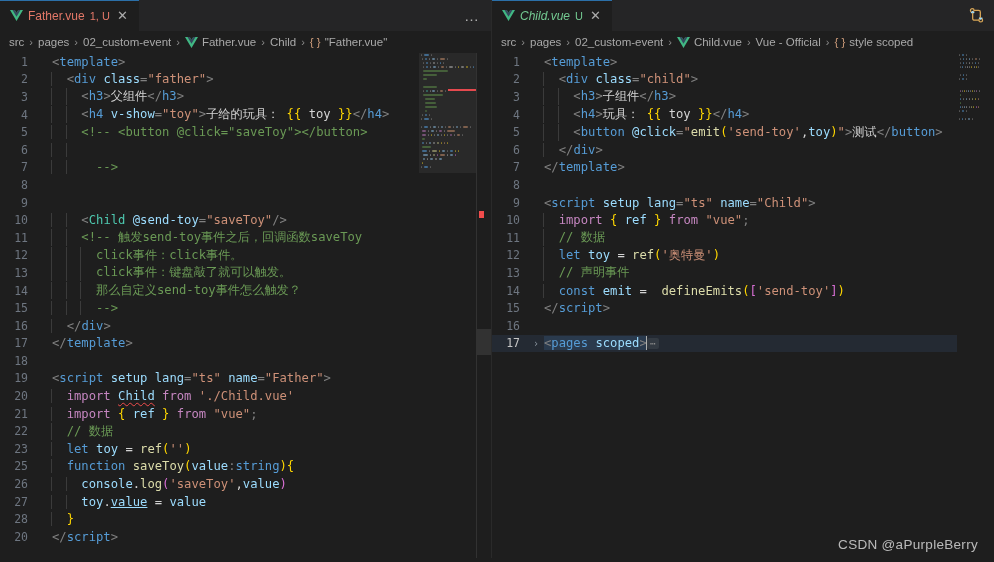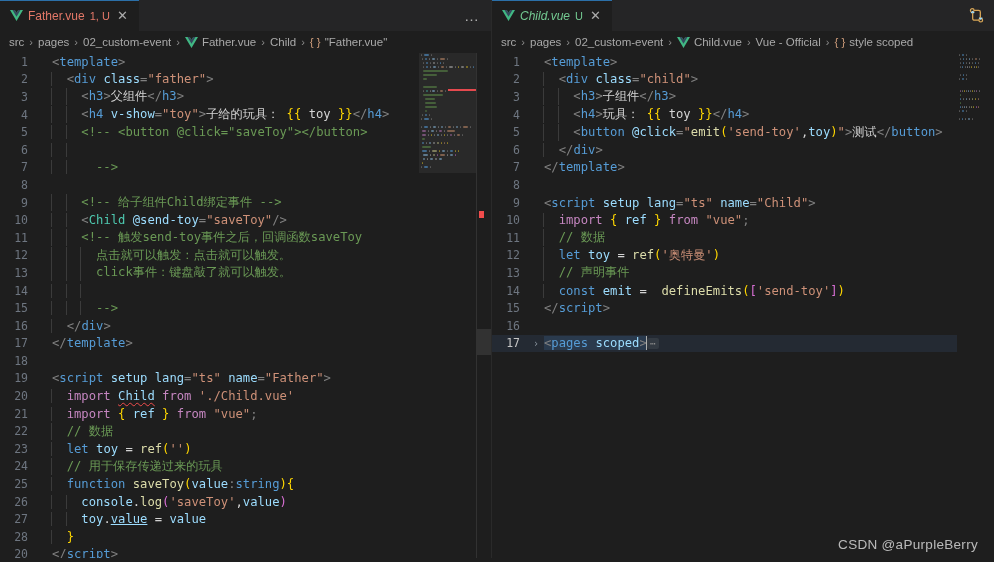--- a/index.html
+++ b/index.html
@@ -304,36 +304,35 @@
     <div class="editor-body">
       <div class="code-area" id="code-left">
           <div class="line"><span class="ln">1</span><span class="fold"></span><span class="code"><span class="t-punct">&lt;</span><span class="t-tag">template</span><span class="t-punct">&gt;</span></span></div>
           <div class="line"><span class="ln">2</span><span class="fold"></span><span class="code"><span class="indent-guide" style="left: 1px;"></span>&nbsp;&nbsp;<span class="t-punct">&lt;</span><span class="t-tag">div</span><span class="">&nbsp;</span><span class="t-attr">class</span><span class="t-punct">=</span><span class="t-str">"father"</span><span class="t-punct">&gt;</span></span></div>
           <div class="line"><span class="ln">3</span><span class="fold"></span><span class="code"><span class="indent-guide" style="left: 1px;"></span><span class="indent-guide" style="left: 15.68px;"></span>&nbsp;&nbsp;&nbsp;&nbsp;<span class="t-punct">&lt;</span><span class="t-tag">h3</span><span class="t-punct">&gt;</span><span class="t-text">父组件</span><span class="t-punct">&lt;/</span><span class="t-tag">h3</span><span class="t-punct">&gt;</span></span></div>
           <div class="line"><span class="ln">4</span><span class="fold"></span><span class="code"><span class="indent-guide" style="left: 1px;"></span><span class="indent-guide" style="left: 15.68px;"></span>&nbsp;&nbsp;&nbsp;&nbsp;<span class="t-punct">&lt;</span><span class="t-tag">h4</span><span class="">&nbsp;</span><span class="t-attr">v-show</span><span class="t-punct">=</span><span class="t-str">"toy"</span><span class="t-punct">&gt;</span><span class="t-text">子给的玩具：</span><span class="">&nbsp;</span><span class="t-mustache">{{</span><span class="t-text">&nbsp;toy&nbsp;</span><span class="t-mustache">}}</span><span class="t-punct">&lt;/</span><span class="t-tag">h4</span><span class="t-punct">&gt;</span></span></div>
           <div class="line"><span class="ln">5</span><span class="fold"></span><span class="code"><span class="indent-guide" style="left: 1px;"></span><span class="indent-guide" style="left: 15.68px;"></span>&nbsp;&nbsp;&nbsp;&nbsp;<span class="t-comment">&lt;!--&nbsp;&lt;button&nbsp;@click="saveToy"&gt;&lt;/button&gt;</span></span></div>
           <div class="line"><span class="ln">6</span><span class="fold"></span><span class="code"><span class="indent-guide" style="left: 1px;"></span><span class="indent-guide" style="left: 15.68px;"></span>&nbsp;&nbsp;&nbsp;&nbsp;</span></div>
           <div class="line"><span class="ln">7</span><span class="fold"></span><span class="code"><span class="indent-guide" style="left: 1px;"></span><span class="indent-guide" style="left: 15.68px;"></span>&nbsp;&nbsp;&nbsp;&nbsp;<span class="t-comment">&nbsp;&nbsp;--&gt;</span></span></div>
           <div class="line"><span class="ln">8</span><span class="fold"></span><span class="code"></span></div>
-          <div class="line"><span class="ln">9</span><span class="fold"></span><span class="code"><span class="indent-guide" style="left: 1px;"></span><span class="indent-guide" style="left: 15.68px;"></span>&nbsp;&nbsp;&nbsp;&nbsp;<span class="t-comment">&lt;!--&nbsp;给子组件Child绑定事件&nbsp;--&gt;</span></span></div>
+          <div class="line"><span class="ln">9</span><span class="fold"></span></div>
           <div class="line"><span class="ln">10</span><span class="fold"></span><span class="code"><span class="indent-guide" style="left: 1px;"></span><span class="indent-guide" style="left: 15.68px;"></span>&nbsp;&nbsp;&nbsp;&nbsp;<span class="t-punct">&lt;</span><span class="t-comp">Child</span><span class="">&nbsp;</span><span class="t-attr">@send-toy</span><span class="t-punct">=</span><span class="t-str">"saveToy"</span><span class="t-punct">/&gt;</span></span></div>
           <div class="line"><span class="ln">11</span><span class="fold"></span><span class="code"><span class="indent-guide" style="left: 1px;"></span><span class="indent-guide" style="left: 15.68px;"></span>&nbsp;&nbsp;&nbsp;&nbsp;<span class="t-comment">&lt;!--&nbsp;触发send-toy事件之后，回调函数saveToy</span></span></div>
-          <div class="line"><span class="ln">12</span><span class="fold"></span><span class="code"><span class="indent-guide" style="left: 1px;"></span><span class="indent-guide" style="left: 15.68px;"></span><span class="indent-guide" style="left: 30.36px;"></span>&nbsp;&nbsp;&nbsp;&nbsp;&nbsp;&nbsp;<span class="t-comment">点击就可以触发：点击就可以触发。</span></span></div>
+          <div class="line"><span class="ln">12</span><span class="fold"></span><span class="code"><span class="indent-guide" style="left: 1px;"></span><span class="indent-guide" style="left: 15.68px;"></span><span class="indent-guide" style="left: 30.36px;"></span>&nbsp;&nbsp;&nbsp;&nbsp;&nbsp;&nbsp;<span class="t-comment">click事件：click事件。</span></span></div>
           <div class="line"><span class="ln">13</span><span class="fold"></span><span class="code"><span class="indent-guide" style="left: 1px;"></span><span class="indent-guide" style="left: 15.68px;"></span><span class="indent-guide" style="left: 30.36px;"></span>&nbsp;&nbsp;&nbsp;&nbsp;&nbsp;&nbsp;<span class="t-comment">click事件：键盘敲了就可以触发。</span></span></div>
-          <div class="line"><span class="ln">14</span><span class="fold"></span><span class="code"><span class="indent-guide" style="left: 1px;"></span><span class="indent-guide" style="left: 15.68px;"></span><span class="indent-guide" style="left: 30.36px;"></span>&nbsp;&nbsp;&nbsp;&nbsp;&nbsp;&nbsp;</span></div>
+          <div class="line"><span class="ln">14</span><span class="fold"></span><span class="code"><span class="indent-guide" style="left: 1px;"></span><span class="indent-guide" style="left: 15.68px;"></span><span class="indent-guide" style="left: 30.36px;"></span>&nbsp;&nbsp;&nbsp;&nbsp;&nbsp;&nbsp;<span class="t-comment">那么自定义send-toy事件怎么触发？</span></span></div>
           <div class="line"><span class="ln">15</span><span class="fold"></span><span class="code"><span class="indent-guide" style="left: 1px;"></span><span class="indent-guide" style="left: 15.68px;"></span><span class="indent-guide" style="left: 30.36px;"></span>&nbsp;&nbsp;&nbsp;&nbsp;&nbsp;&nbsp;<span class="t-comment">--&gt;</span></span></div>
           <div class="line"><span class="ln">16</span><span class="fold"></span><span class="code"><span class="indent-guide" style="left: 1px;"></span>&nbsp;&nbsp;<span class="t-punct">&lt;/</span><span class="t-tag">div</span><span class="t-punct">&gt;</span></span></div>
           <div class="line"><span class="ln">17</span><span class="fold"></span><span class="code"><span class="t-punct">&lt;/</span><span class="t-tag">template</span><span class="t-punct">&gt;</span></span></div>
           <div class="line"><span class="ln">18</span><span class="fold"></span><span class="code"></span></div>
           <div class="line"><span class="ln">19</span><span class="fold"></span><span class="code"><span class="t-punct">&lt;</span><span class="t-tag">script</span><span class="">&nbsp;</span><span class="t-attr">setup</span><span class="">&nbsp;</span><span class="t-attr">lang</span><span class="t-punct">=</span><span class="t-str">"ts"</span><span class="">&nbsp;</span><span class="t-attr">name</span><span class="t-punct">=</span><span class="t-str">"Father"</span><span class="t-punct">&gt;</span></span></div>
           <div class="line"><span class="ln">20</span><span class="fold"></span><span class="code"><span class="indent-guide" style="left: 1px;"></span>&nbsp;&nbsp;<span class="t-kw">import</span><span class="">&nbsp;</span><span class="t-var squiggle">Child</span><span class="">&nbsp;</span><span class="t-kw">from</span><span class="">&nbsp;</span><span class="t-str">'./Child.vue'</span></span></div>
           <div class="line"><span class="ln">21</span><span class="fold"></span><span class="code"><span class="indent-guide" style="left: 1px;"></span>&nbsp;&nbsp;<span class="t-kw">import</span><span class="">&nbsp;</span><span class="t-brace1">{</span><span class="">&nbsp;</span><span class="t-var">ref</span><span class="">&nbsp;</span><span class="t-brace1">}</span><span class="">&nbsp;</span><span class="t-kw">from</span><span class="">&nbsp;</span><span class="t-str">"vue"</span><span class="t-punct">;</span></span></div>
           <div class="line"><span class="ln">22</span><span class="fold"></span><span class="code"><span class="indent-guide" style="left: 1px;"></span>&nbsp;&nbsp;<span class="t-comment">//&nbsp;数据</span></span></div>
           <div class="line"><span class="ln">23</span><span class="fold"></span><span class="code"><span class="indent-guide" style="left: 1px;"></span>&nbsp;&nbsp;<span class="t-ctrl">let</span><span class="">&nbsp;</span><span class="t-var">toy</span><span class="t-text">&nbsp;=&nbsp;</span><span class="t-fn">ref</span><span class="t-brace1">(</span><span class="t-str">''</span><span class="t-brace1">)</span></span></div>
-          <div class="line"><span class="ln">24</span><span class="fold"></span><span class="code"><span class="indent-guide" style="left: 1px;"></span>&nbsp;&nbsp;<span class="t-comment">//&nbsp;用于保存传递过来的玩具</span></span></div>
           <div class="line"><span class="ln">25</span><span class="fold"></span><span class="code"><span class="indent-guide" style="left: 1px;"></span>&nbsp;&nbsp;<span class="t-ctrl">function</span><span class="">&nbsp;</span><span class="t-fn">saveToy</span><span class="t-brace1">(</span><span class="t-var">value</span><span class="t-punct">:</span><span class="t-tag">string</span><span class="t-brace1">)</span><span class="t-brace1">{</span></span></div>
           <div class="line"><span class="ln">26</span><span class="fold"></span><span class="code"><span class="indent-guide" style="left: 1px;"></span><span class="indent-guide" style="left: 15.68px;"></span>&nbsp;&nbsp;&nbsp;&nbsp;<span class="t-prop">console</span><span class="t-text">.</span><span class="t-fn">log</span><span class="t-brace2">(</span><span class="t-str">'saveToy'</span><span class="t-text">,</span><span class="t-var">value</span><span class="t-brace2">)</span></span></div>
           <div class="line"><span class="ln">27</span><span class="fold"></span><span class="code"><span class="indent-guide" style="left: 1px;"></span><span class="indent-guide" style="left: 15.68px;"></span>&nbsp;&nbsp;&nbsp;&nbsp;<span class="t-var">toy</span><span class="t-text">.</span><span class="t-prop underline-ref">value</span><span class="t-text">&nbsp;=&nbsp;</span><span class="t-var">value</span></span></div>
           <div class="line"><span class="ln">28</span><span class="fold"></span><span class="code"><span class="indent-guide" style="left: 1px;"></span>&nbsp;&nbsp;<span class="t-brace1">}</span></span></div>
           <div class="line"><span class="ln">20</span><span class="fold"></span><span class="code"><span class="t-punct">&lt;/</span><span class="t-tag">script</span><span class="t-punct">&gt;</span></span></div>
         </div>
       <div class="minimap mm-left" id="mm-left">
         <div class="mm-slider"></div>
       <div class="mm-line" style="margin-left: 0px;">
             <span class="mm-seg" style="background: rgb(107, 107, 107); width: 1px;"></span>

